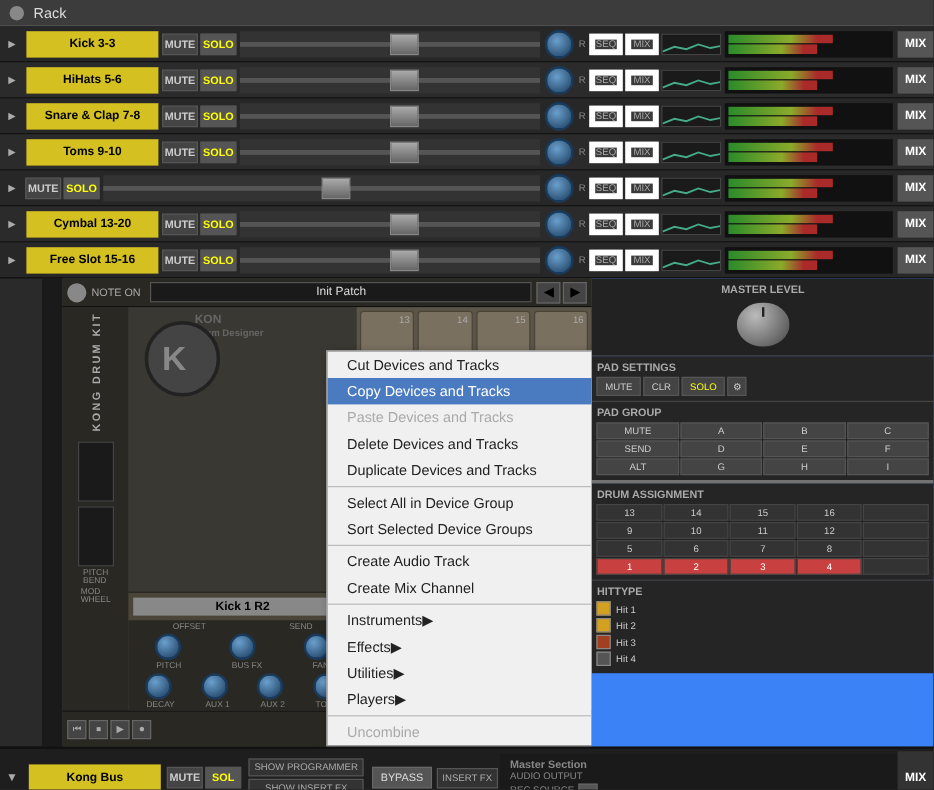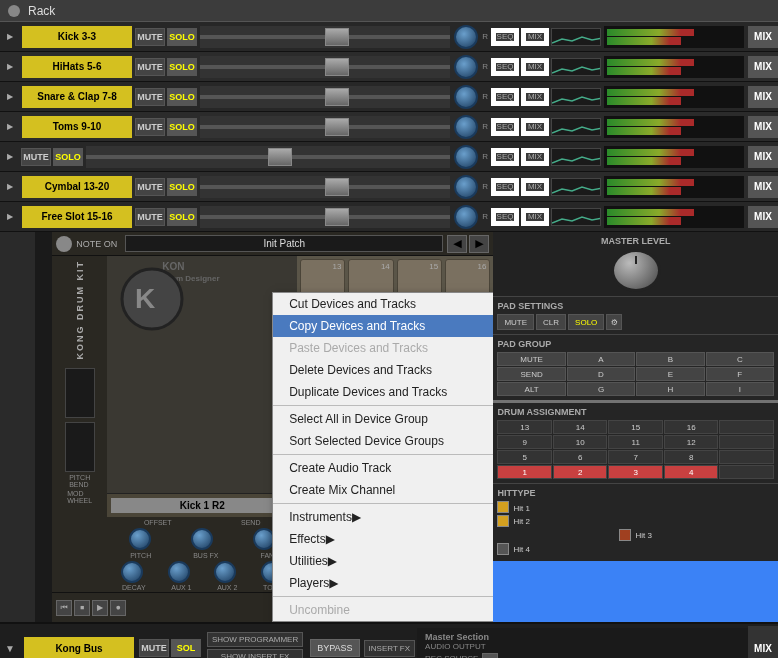--- a/index.html
+++ b/index.html
@@ -740,21 +740,21 @@
       <div style="color:#aaa;font-size:9px;font-weight:bold;margin-bottom:3px;">HITTYPE</div>
       <div id="hit-types-container">
           <div style="display: flex; align-items: flex-end; gap: 4px; margin-bottom: 2px;">
     <div style="width:12px;height:12px;background:#d4a020;border:1px solid #888;"></div>
     <span style="font-size:8px;color:#ccc;">Hit 1</span>
   </div>
           <div style="display: flex; align-items: center; gap: 4px; margin-bottom: 2px;">
     <div style="width:12px;height:12px;background:#d4a020;border:1px solid #888;"></div>
     <span style="font-size:8px;color:#ccc;">Hit 2</span>
   </div>
-          <div style="display: flex; align-items: center; gap: 4px; margin-bottom: 2px; justify-content: center;">
+          <div style="display: flex; align-items: center; gap: 4px; margin-bottom: 2px;">
     <div style="width:12px;height:12px;background:#a04020;border:1px solid #888;"></div>
     <span style="font-size:8px;color:#ccc;">Hit 3</span>
   </div>
           <div style="display: flex; align-items: center; gap: 4px; margin-bottom: 2px;">
     <div style="width:12px;height:12px;background:#555;border:1px solid #888;"></div>
     <span style="font-size:8px;color:#ccc;">Hit 4</span>
   </div>
         </div>
     </div>
   </div>

